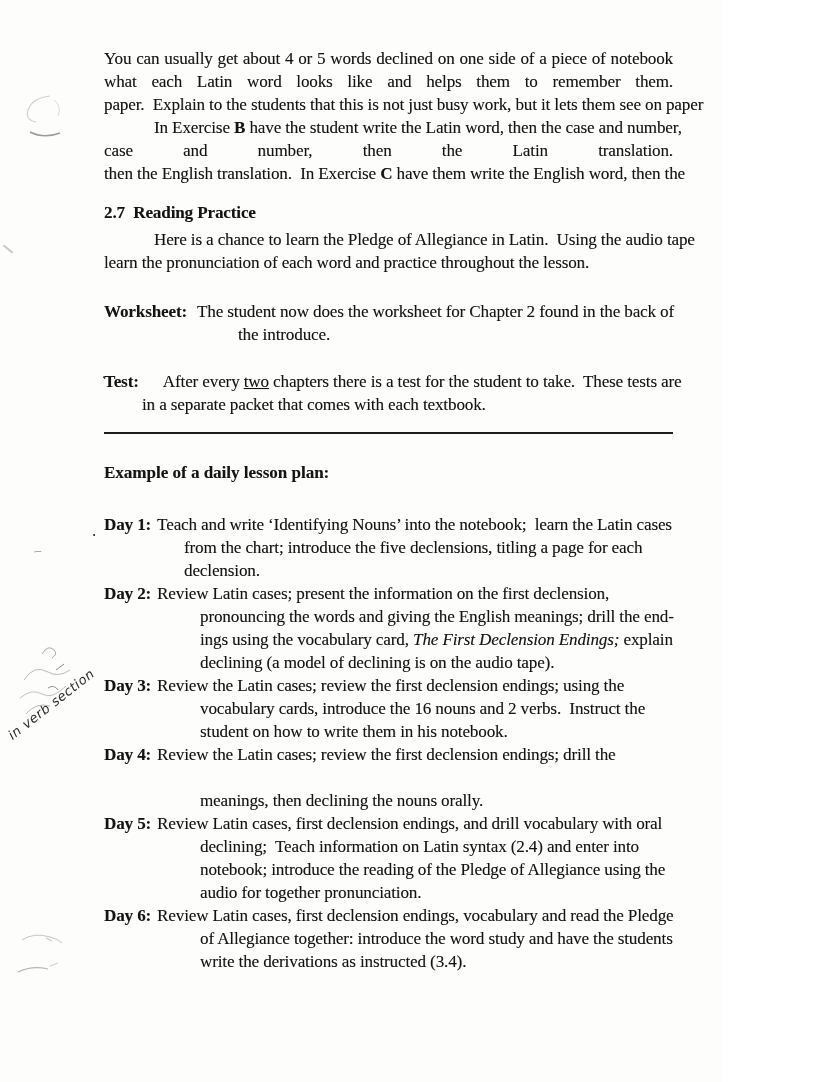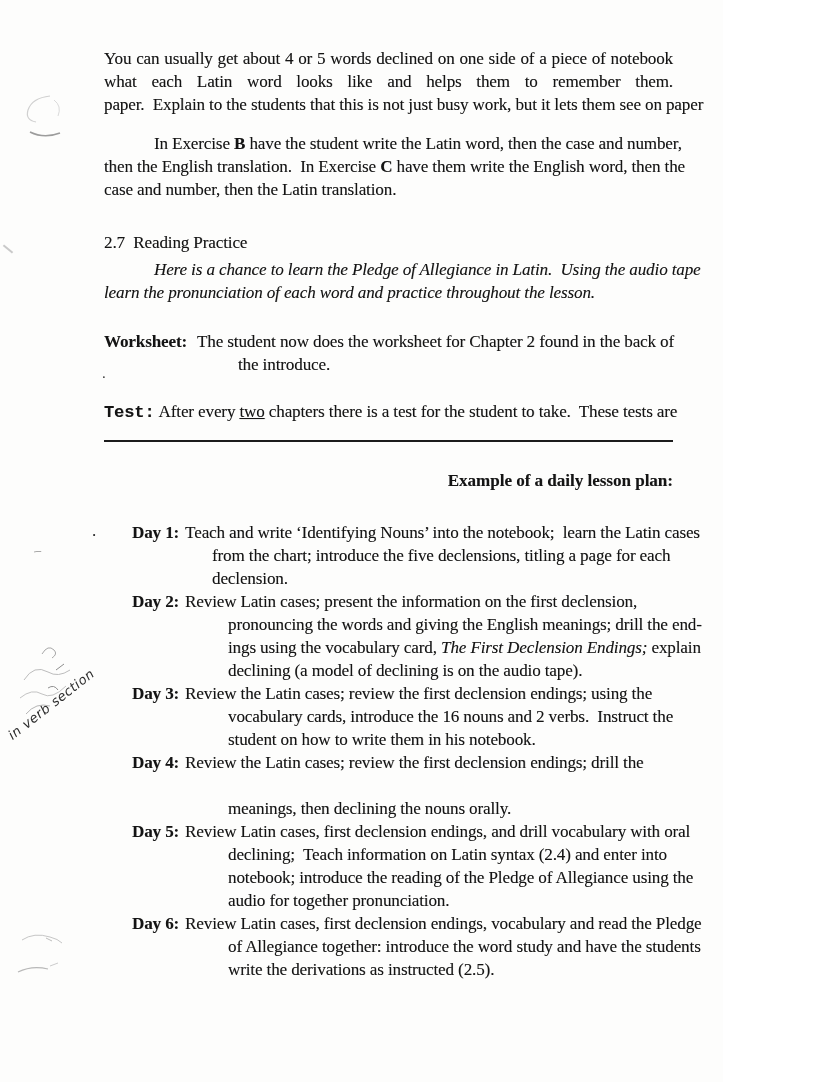--- a/index.html
+++ b/index.html
@@ -13,32 +13,32 @@
     font-size:17px;line-height:23px;
     color:#141414;
     letter-spacing:-0.1px;
     text-shadow:0.3px 0.2px 0 rgba(10,10,10,0.35);
     overflow:hidden;
   }
   
   .jp > div{white-space:nowrap;text-align:justify;text-align-last:justify;}
   .jp > div:last-child{text-align-last:auto;}
   .fi > div:first-child{padding-left:50px;}
-  .p2{margin-top:16px;}
-  .heading{margin-top:30px;font-weight:normal;}
-  .p3{margin-top:4px;font-style:italic;}
+  .p2{margin-top:0;}
+  .heading{margin-top:16px;font-weight:bold;}
+  .p3{margin-top:4px;}
   
   .hang-ws{margin-top:26px;padding-left:134px;text-indent:-134px;white-space:nowrap;}
   .hang-test{margin-top:24px;padding-left:38px;text-indent:-38px;white-space:nowrap;}
   .lbl{font-weight:bold;margin-right:10px;text-align:right;}
-  .lbl-sm{font-weight:bold;margin-right:4px;font-family:Liberation Mono, monospace;}
+  .lbl-sm{font-weight:bold;margin-right:24px;}
   hr.divider{border:none;border-top:2px solid #1c1c1c;margin:16px 0 0 0;}
-  .lesson-heading{margin-top:27px;text-align:right;font-weight:bold;letter-spacing:0;}
+  .lesson-heading{margin-top:27px;text-align:left;font-weight:bold;letter-spacing:0;}
   .days{margin-top:29px;}
-  .day{padding-left:96px;text-indent:-96px;white-space:nowrap;margin-left:28px;}
+  .day{padding-left:96px;text-indent:-96px;white-space:nowrap;}
   .day.d1{padding-left:80px;text-indent:-80px;}
   .dlbl{font-weight:bold;margin-right:6px;}
   .b{font-weight:bold}.i{font-style:italic}.u{text-decoration:underline}
   
   .annot{position:absolute;text-shadow:none;}
   .hand-note{
     left:10px;top:730px;
     font-family:"DejaVu Sans",sans-serif;
     font-style:italic;font-size:13px;line-height:14px;
     color:#2c2c2c;letter-spacing:0.6px;white-space:nowrap;
@@ -56,46 +56,46 @@
 <div class="page">
 
   <div class="jp">
       <div><span>You can usually get about 4 or 5 words declined on one side of a piece of notebook</span></div>
       <div><span>what each Latin word looks like and helps them to remember them.</span></div>
       <div><span>paper.&nbsp; Explain to the students that this is not just busy work, but it lets them see on paper</span></div>
     </div>
 
   <div class="jp fi p2">
       <div><span>In Exercise </span><span class="b">B</span><span> have the student write the Latin word, then the case and number,</span></div>
+      <div><span>case and number, then the Latin translation.</span></div>
       <div><span>then the English translation.&nbsp; In Exercise </span><span class="b">C</span><span> have them write the English word, then the</span></div>
-      <div><span>case and number, then the Latin translation.</span></div>
     </div>
 
   <div class="heading">2.7&nbsp; Reading Practice</div>
 
   <div class="jp fi p3">
       <div><span>Here is a chance to learn the Pledge of Allegiance in Latin.&nbsp; Using the audio tape</span></div>
       <div><span>learn the pronunciation of each word and practice throughout the lesson.</span></div>
     </div>
 
   <div class="hang-ws"><span class="lbl">Worksheet:</span><span><span>The student now does the worksheet for Chapter 2 found in the back of</span><br><span>the introduce.</span></span></div>
 
-  <div class="hang-test"><span class="lbl-sm">Test:</span><span><span>After every </span><span class="u">two</span><span> chapters there is a test for the student to take.&nbsp; These tests are</span><br></span></div>
+  <div class="hang-test"><span class="lbl-sm">Test:</span><span><span>After every </span><span class="u">two</span><span> chapters there is a test for the student to take.&nbsp; These tests are</span><br><span>in a separate packet that comes with each textbook.</span></span></div>
 
   <hr class="divider">
 
   <div class="lesson-heading">Example of a daily lesson plan:</div>
 
   <div class="days">
     <div class="day d1"><span class="dlbl">Day 1:</span><span><span>Teach and write ‘Identifying Nouns’ into the notebook;&nbsp; learn the Latin cases</span><br><span>from the chart; introduce the five declensions, titling a page for each</span><br><span>declension.</span></span></div>
     <div class="day"><span class="dlbl">Day 2:</span><span><span>Review Latin cases; present the information on the first declension,</span><br><span>pronouncing the words and giving the English meanings; drill the end-</span><br><span>ings using the vocabulary card, </span><span class="i">The First Declension Endings;</span><span> explain</span><br><span>declining (a model of declining is on the audio tape).</span></span></div>
     <div class="day"><span class="dlbl">Day 3:</span><span><span>Review the Latin cases; review the first declension endings; using the</span><br><span>vocabulary cards, introduce the 16 nouns and 2 verbs.&nbsp; Instruct the</span><br><span>student on how to write them in his notebook.</span></span></div>
     <div class="day"><span class="dlbl">Day 4:</span><span><span>Review the Latin cases; review the first declension endings; drill the</span><br><br><span>meanings, then declining the nouns orally.</span></span></div>
     <div class="day"><span class="dlbl">Day 5:</span><span><span>Review Latin cases, first declension endings, and drill vocabulary with oral</span><br><span>declining;&nbsp; Teach information on Latin syntax (2.4) and enter into</span><br><span>notebook; introduce the reading of the Pledge of Allegiance using the</span><br><span>audio for together pronunciation.</span></span></div>
-    <div class="day"><span class="dlbl">Day 6:</span><span><span>Review Latin cases, first declension endings, vocabulary and read the Pledge</span><br><span>of Allegiance together: introduce the word study and have the students</span><br><span>write the derivations as instructed (2.5).</span></span></div>
+    <div class="day"><span class="dlbl">Day 6:</span><span><span>Review Latin cases, first declension endings, vocabulary and read the Pledge</span><br><span>of Allegiance together: introduce the word study and have the students</span><br><span>write the derivations as instructed (3.4).</span></span></div>
   </div>
 
   <div class="annot hand-note">in verb section</div>
 
   <svg class="annot mark" style="left:12px;top:640px;" width="84" height="92" viewBox="0 0 84 92">
     <path d="M30 14 q6 -10 12 -4 q4 4 -2 8" fill="none" stroke="#a8a8a8" stroke-width="1"></path>
     <path d="M12 40 q10 -16 24 -8 q10 6 22 -2" fill="none" stroke="#bcbcbc" stroke-width="1"></path>
     <path d="M8 58 q12 -10 22 -4 t24 -8" fill="none" stroke="#c3c3c3" stroke-width="1"></path>
     <path d="M14 74 q10 -12 24 -8" fill="none" stroke="#b5b5b5" stroke-width="1"></path>
     <path d="M44 30 l8 -6" fill="none" stroke="#8d8d8d" stroke-width="1"></path>

